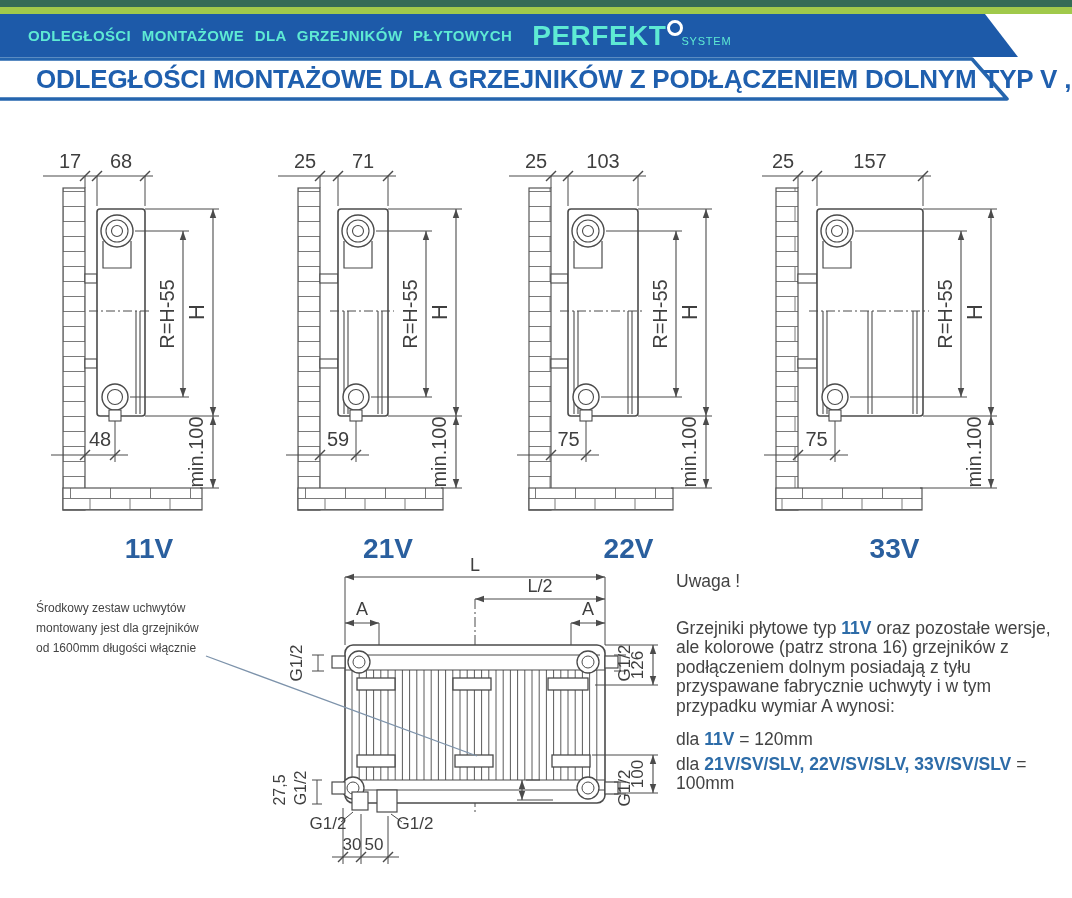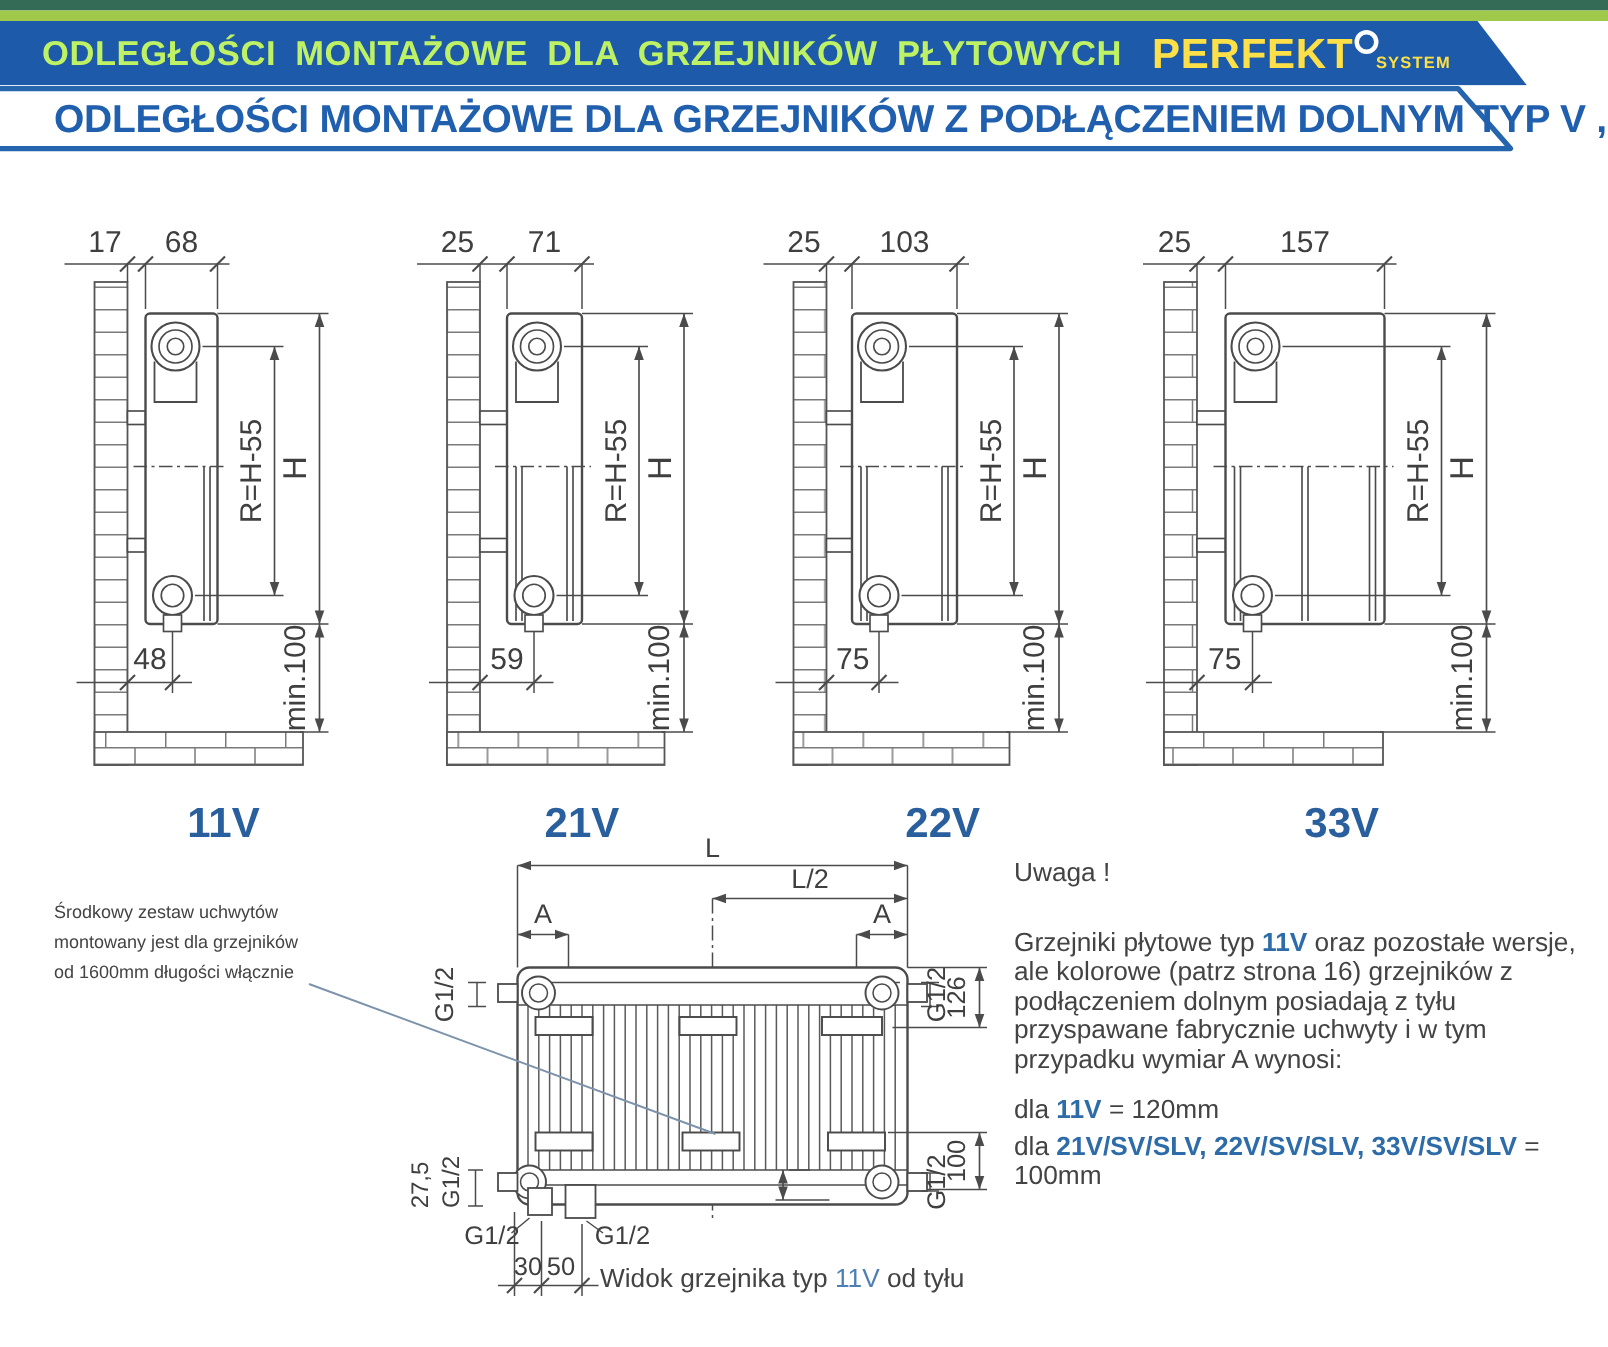--- a/index.html
+++ b/index.html
@@ -2,27 +2,27 @@
 <html><head>
 <meta charset="utf-8">
 <style>
   html,body{margin:0;padding:0;background:#fff;}
   #page{position:relative;width:1072px;height:898px;background:#ffffff;overflow:hidden;
         font-family:"Liberation Sans","DejaVu Sans",sans-serif;}
   .strip-dark{position:absolute;left:0;top:0;width:1072px;height:7px;background:#346b56;}
   .strip-green{position:absolute;left:0;top:7px;width:1072px;height:7px;background:#a0c94b;}
   .banner1{position:absolute;left:0;top:14px;width:1022px;height:43px;display:flex;align-items:center;
            background:#1d5aa9;clip-path:polygon(0 0,985px 0,1018px 100%,0 100%);}
-  .banner1-title{color:#bef264;font-size:23px;font-weight:bold;letter-spacing:.4px;word-spacing:6px;
+  .banner1-title{color:#5eead4;font-size:15px;font-weight:bold;letter-spacing:.4px;word-spacing:6px;
            margin-left:28px;white-space:nowrap;}
-  .logo{display:flex;align-items:baseline;margin-left:20px;color:#fde047;}
+  .logo{display:flex;align-items:baseline;margin-left:20px;color:#5eead4;}
   .logo-main{font-size:28px;font-weight:bold;letter-spacing:.5px;line-height:1;}
   .logo-ring{display:inline-block;width:10px;height:10px;border:3px solid #ffffff;border-radius:50%;
            margin-left:1px;position:relative;top:-9px;}
-  .logo-sub{font-size:11px;font-weight:bold;letter-spacing:.8px;margin-left:-2px;}
+  .logo-sub{font-size:11px;font-weight:normal;letter-spacing:.8px;margin-left:-2px;}
   .banner2-shape{position:absolute;left:0;top:56px;width:1040px;height:46px;}
   .banner2-text{position:absolute;left:36px;top:62px;width:940px;height:34px;line-height:34px;
            font-size:26px;font-weight:600;color:#1f5fae;letter-spacing:-0.2px;white-space:nowrap;z-index:3;}
   .diag{position:absolute;top:146px;width:250px;height:430px;z-index:1;}
   .rear{position:absolute;left:240px;top:558px;width:460px;height:340px;z-index:1;}
   svg text{font-family:"Liberation Sans","DejaVu Sans",sans-serif;}
   .note{position:absolute;color:#434343;z-index:3;}
   .bracket-note{left:36px;top:598px;font-size:12px;line-height:20px;white-space:nowrap;}
   .warn{left:676px;top:572px;width:394px;font-size:17.5px;line-height:19.5px;}
   .warn-title{margin-bottom:27px;}
@@ -439,15 +439,14 @@
       <div>od 1600mm długości włącznie</div>
     </div>
 
   <div class="note warn">
     <div class="warn-title">Uwaga !</div>
     <div class="warn-para"><span>Grzejniki płytowe typ </span><span class="seg-blue">11V</span><span> oraz pozostałe wersje, ale kolorowe (patrz strona 16) grzejników z podłączeniem dolnym posiadają z tyłu przyspawane fabrycznie uchwyty i w tym przypadku wymiar A wynosi:</span></div>
     <div class="warn-line"><span>dla </span><span class="seg-blue">11V</span><span> = 120mm</span></div>
     <div class="warn-line"><span>dla </span><span class="seg-blue">21V/SV/SLV, 22V/SV/SLV, 33V/SV/SLV</span><span> = 100mm</span></div>
   </div>
 
-  <div class="caption"><span>Widok grzejnika typ </span><span class="seg-blue">11V</span><span> od tyłu</span></div>
 
 </div>
 
 </body></html>

